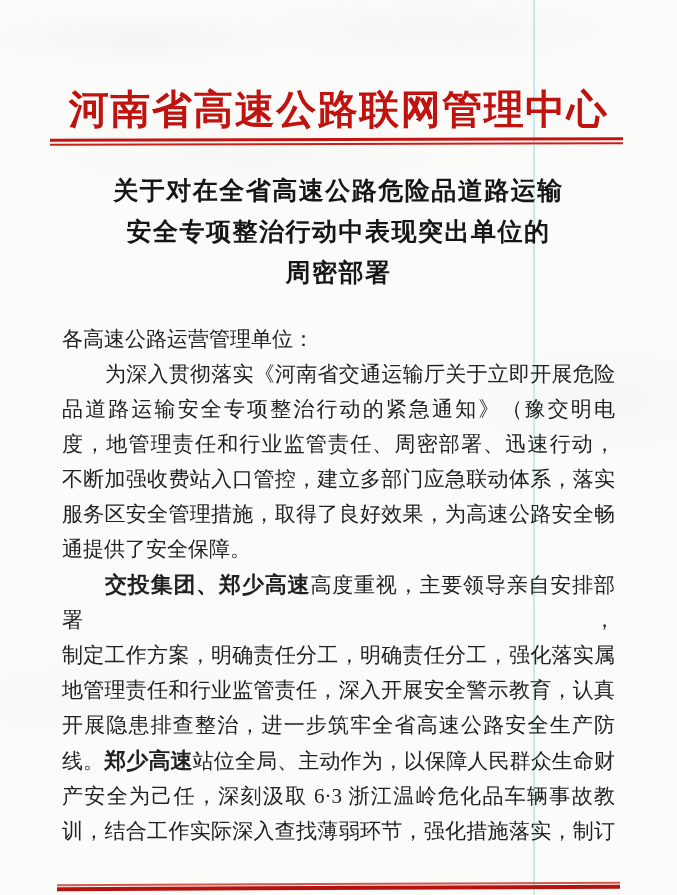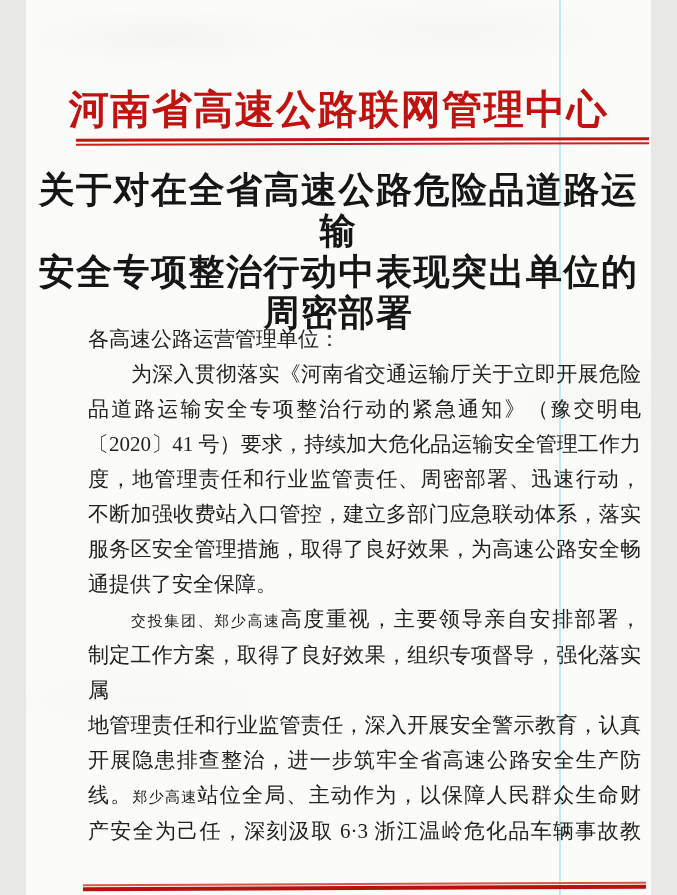--- a/index.html
+++ b/index.html
@@ -1,19 +1,19 @@
 <!DOCTYPE html>
 <html><head>
 <meta charset="utf-8">
 <style>
   * { margin: 0; padding: 0; box-sizing: border-box; }
   html, body { background: #e8e8e6; }
   .page {
     position: relative;
-    width: 625px;
+    width: 677px;
     height: 895px;
     margin: 0 auto;
     overflow: hidden;
     background:
       radial-gradient(ellipse 220px 45px at 140px 38px, rgba(120,120,120,0.05), transparent 70%),
       radial-gradient(ellipse 260px 50px at 430px 30px, rgba(120,120,120,0.04), transparent 70%),
       radial-gradient(ellipse 300px 60px at 250px 150px, rgba(120,120,120,0.03), transparent 70%),
       radial-gradient(ellipse 200px 80px at 600px 400px, rgba(120,120,120,0.03), transparent 70%),
       radial-gradient(ellipse 250px 60px at 120px 700px, rgba(120,120,120,0.025), transparent 70%),
       #fbfbf9;
@@ -44,21 +44,21 @@
     transform: rotate(-0.15deg);
   }
   .letterhead-rule .rule-thick { height: 3px; background: #c21511; }
   .letterhead-rule .rule-gap   { height: 2px; }
   .letterhead-rule .rule-thin  { height: 2px; background: #ca201a; }
   
   .doc-title {
     position: absolute;
     top: 170px; left: 0; right: 0;
     text-align: center;
-    font-size: 36px;
+    font-size: 25px;
     line-height: 41px;
     font-weight: 700;
     letter-spacing: 1.5px;
     color: #161616;
   }
   
   .doc-body {
     position: absolute;
     top: 322px; left: 62px; width: 553px;
     font-size: 21px;
@@ -66,23 +66,23 @@
     color: #212121;
   }
   .line { white-space: nowrap; }
   .line.j {
     white-space: normal;
     text-align: justify;
     text-align-last: justify;
   }
   .line.indent { text-indent: 43px; }
   .hei-bold {
-    font-weight: 400;
+    font-weight: 700;
     font-family: "Liberation Sans", "DejaVu Sans", sans-serif;
-    font-size: 15px;
+    font-size: 22px;
   }
   
   .footer-rule {
     position: absolute;
     top: 883px; left: 57px; width: 563px;
     transform: rotate(-0.25deg);
   }
   .footer-rule .rule-thin  { height: 1.5px; background: #d8554c; }
   .footer-rule .rule-gap   { height: 1.5px; }
   .footer-rule .rule-thick { height: 3.5px; background: #b51210; }
@@ -106,32 +106,32 @@
     <div>关于对在全省高速公路危险品道路运输</div>
     <div>安全专项整治行动中表现突出单位的</div>
     <div>周密部署</div>
   </div>
 
   <div class="doc-body">
     <div class="line">各高速公路运营管理单位：</div>
 
     <div class="line j indent">为深入贯彻落实《河南省交通运输厅关于立即开展危险</div>
     <div class="line j">品道路运输安全专项整治行动的紧急通知》（豫交明电</div>
-    <div class="line j">〔2020〕41 号）要求，持续加大危化品运输安全管理工作力</div>
     <div class="line j">度，地管理责任和行业监管责任、周密部署、迅速行动，</div>
     <div class="line j">不断加强收费站入口管控，建立多部门应急联动体系，落实</div>
     <div class="line j">服务区安全管理措施，取得了良好效果，为高速公路安全畅</div>
     <div class="line">通提供了安全保障。</div>
 
     <div class="line j indent"><span class="hei-bold">交投集团、郑少高速</span><span>高度重视，主要领导亲自安排部署，</span></div>
-    <div class="line j">制定工作方案，取得了良好效果，组织专项督导，强化落实属</div>
+    <div class="line j">制定工作方案，明确责任分工，明确责任分工，强化落实属</div>
     <div class="line j">地管理责任和行业监管责任，深入开展安全警示教育，认真</div>
     <div class="line j">开展隐患排查整治，进一步筑牢全省高速公路安全生产防</div>
     <div class="line j"><span>线。</span><span class="hei-bold">郑少高速</span><span>站位全局、主动作为，以保障人民群众生命财</span></div>
     <div class="line j">产安全为己任，深刻汲取 6·3 浙江温岭危化品车辆事故教</div>
+    <div class="line j">训，结合工作实际深入查找薄弱环节，强化措施落实，制订</div>
   </div>
 
   <div class="footer-rule">
     <div class="rule-thin"></div>
     <div class="rule-gap"></div>
     <div class="rule-thick"></div>
   </div>
 
 </div>
 

